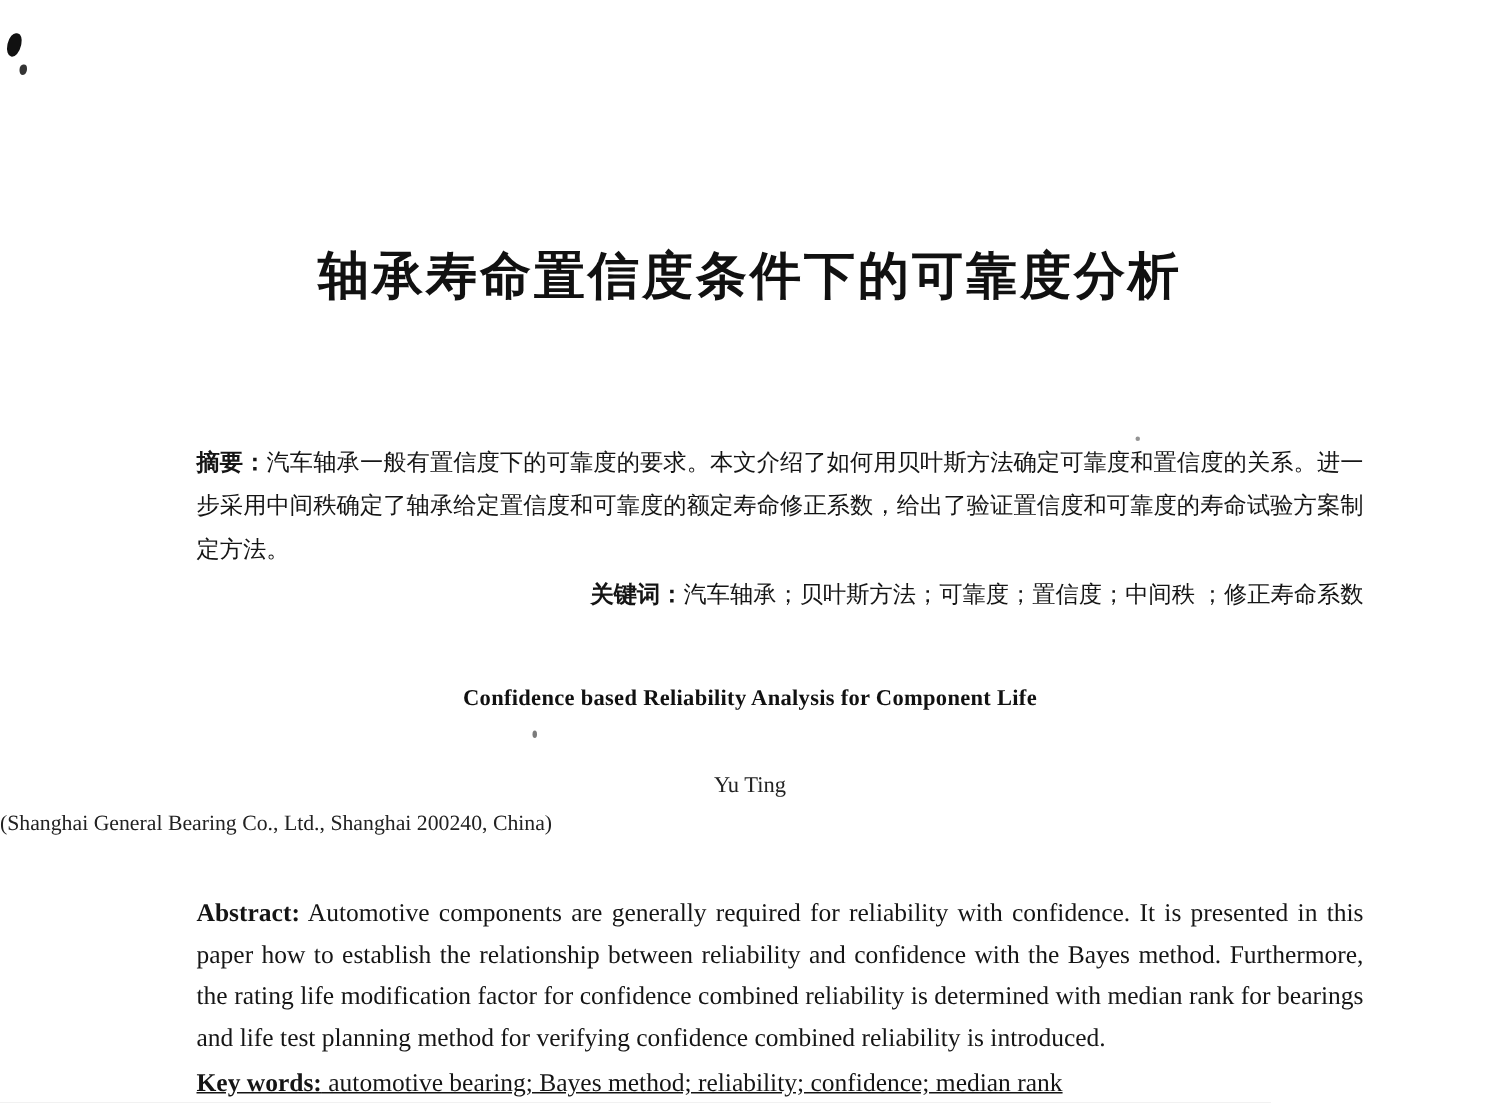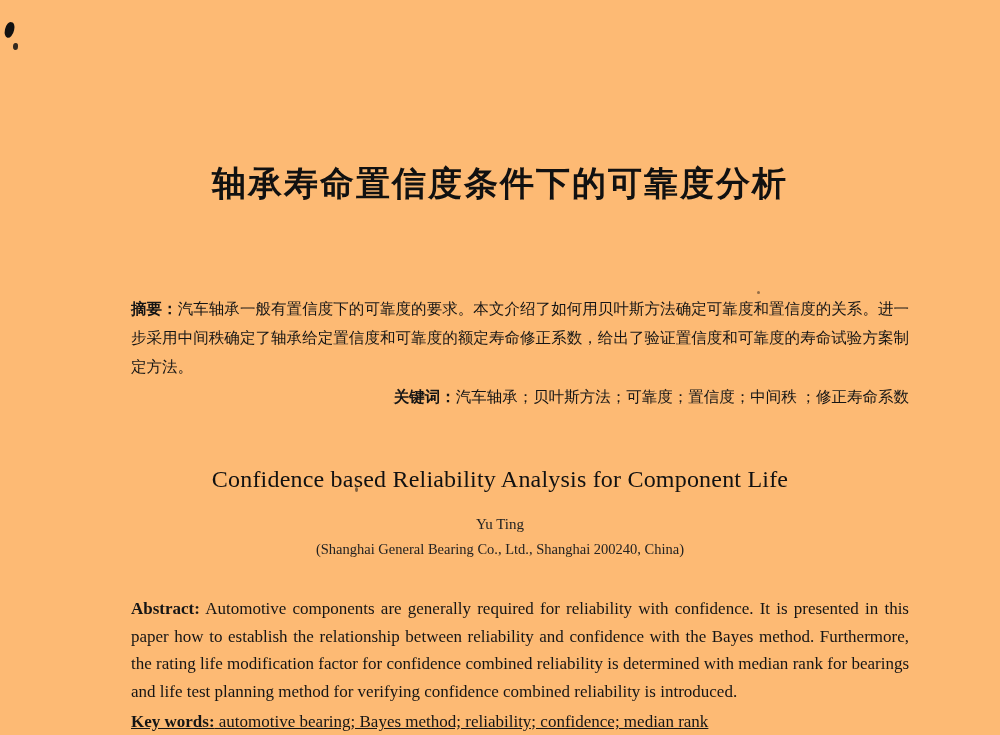--- a/index.html
+++ b/index.html
@@ -4,21 +4,21 @@
 <style>
   html, body {
     margin: 0;
     padding: 0;
     background: #e8e8e8;
   }
   .page {
     position: relative;
     width: 1000px;
     height: 735px;
-    background: #fdba74;
+    background: #ffffff;
     overflow: hidden;
     font-family: "Liberation Serif", serif;
     color: #1a1a1a;
   }
   
   .speck {
     position: absolute;
     background: #111;
     border-radius: 50% 40% 55% 45%;
   }
@@ -73,38 +73,38 @@
   }
   .zh-block b {
     font-weight: 700;
     margin-top: 42px;
   }
   .title-en {
     position: absolute;
     left: 0; right: 0;
     top: 446px;
     text-align: center;
-    font-size: 24px;
-    font-weight: 400;
+    font-size: 15px;
+    font-weight: 700;
     letter-spacing: .2px;
     color: #111;
   }
   .author-en {
     position: absolute;
     left: 0; right: 0;
     top: 516px;
     text-align: center;
     font-size: 15px;
     color: #222;
   }
   .affil-en {
     position: absolute;
     left: 0; right: 0;
     top: 541px;
-    text-align: center;
+    text-align: left;
     font-size: 14.5px;
     color: #222;
   }
   .en-block {
     position: absolute;
     left: 131px;
     width: 778px;
     top: 595px;
     font-size: 17px;
     line-height: 27.5px;

